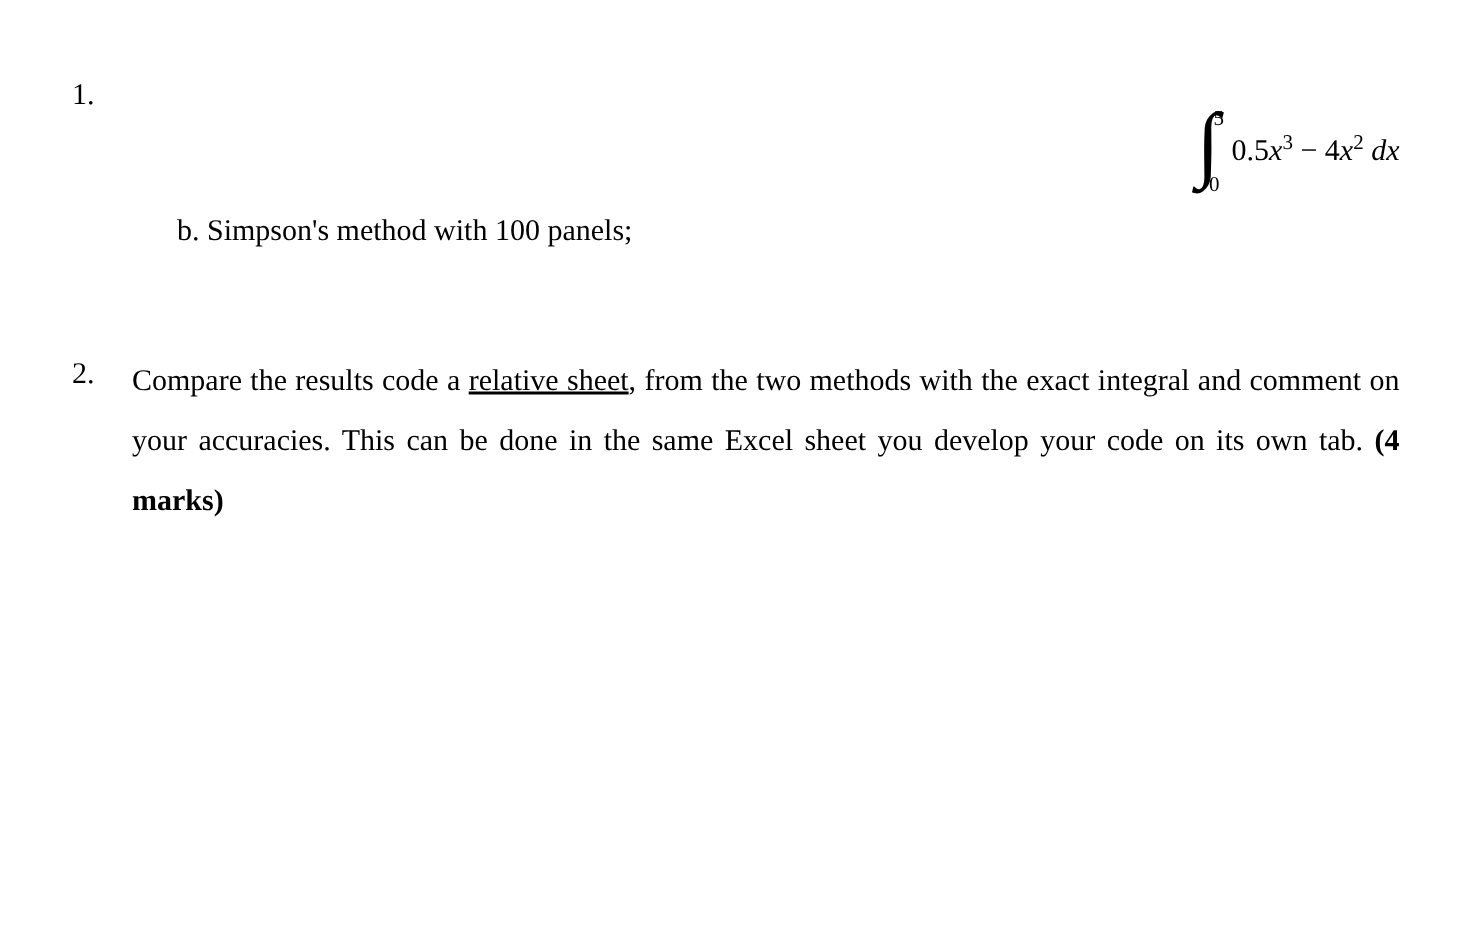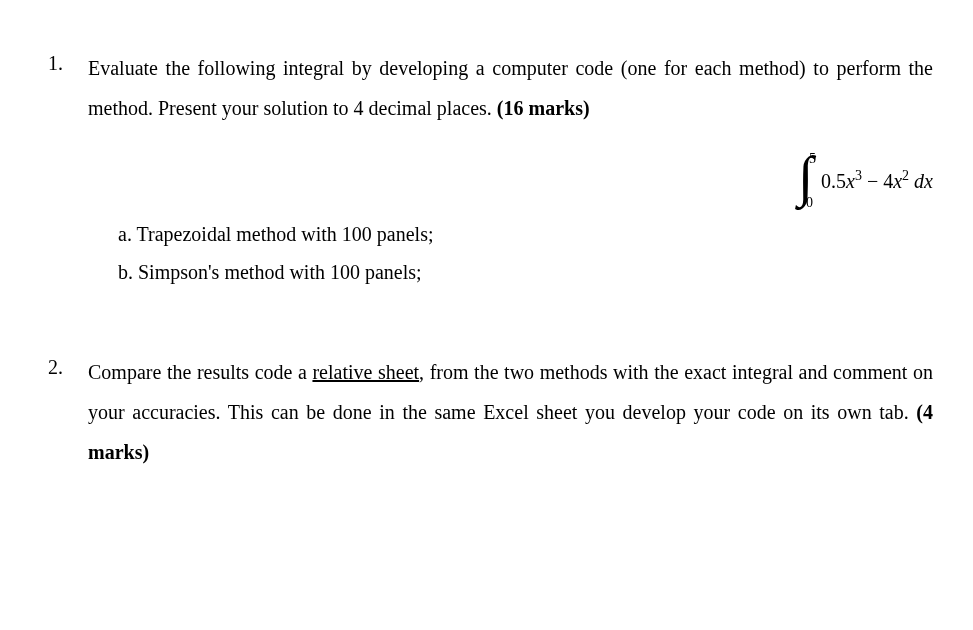--- a/index.html
+++ b/index.html
@@ -96,28 +96,24 @@
     .q2 {
       margin-bottom: 0;
     }
   </style>
 </head>
 <body>
 
 <div class="question">
   <div class="question-number">1.</div>
   <div class="question-body">
-    <p>
-      <span>Evaluate the following integral by developing a computer code (one for each method) to perform the method. Present your solution to 4 decimal places. </span><span class="bold">(16 marks)</span>
-    </p>
     <div class="integral">
       <span class="integral-symbol">∫</span><span class="integral-upper">5</span><span class="integral-lower">0</span><span class="integral-body"><span class="num">0.5</span><span>x</span><span class="sup">3</span><span class="num"> − </span><span class="num">4</span><span>x</span><span class="sup">2</span><span> dx</span></span>
     </div>
     <div class="sublist">
-      <div class="sublist-item">a. Trapezoidal method with 100 panels;</div>
       <div class="sublist-item">b. Simpson's method with 100 panels;</div>
     </div>
   </div>
 </div>
 
 <div class="question q2">
   <div class="question-number">2.</div>
   <div class="question-body">
     <p>
       <span>Compare the results code a </span><span class="underline">relative sheet</span><span>, from the two methods with the exact integral and comment on your accuracies. This can be done in the same Excel sheet you develop your code on its own tab.  </span><span class="bold">(4 marks)</span>

